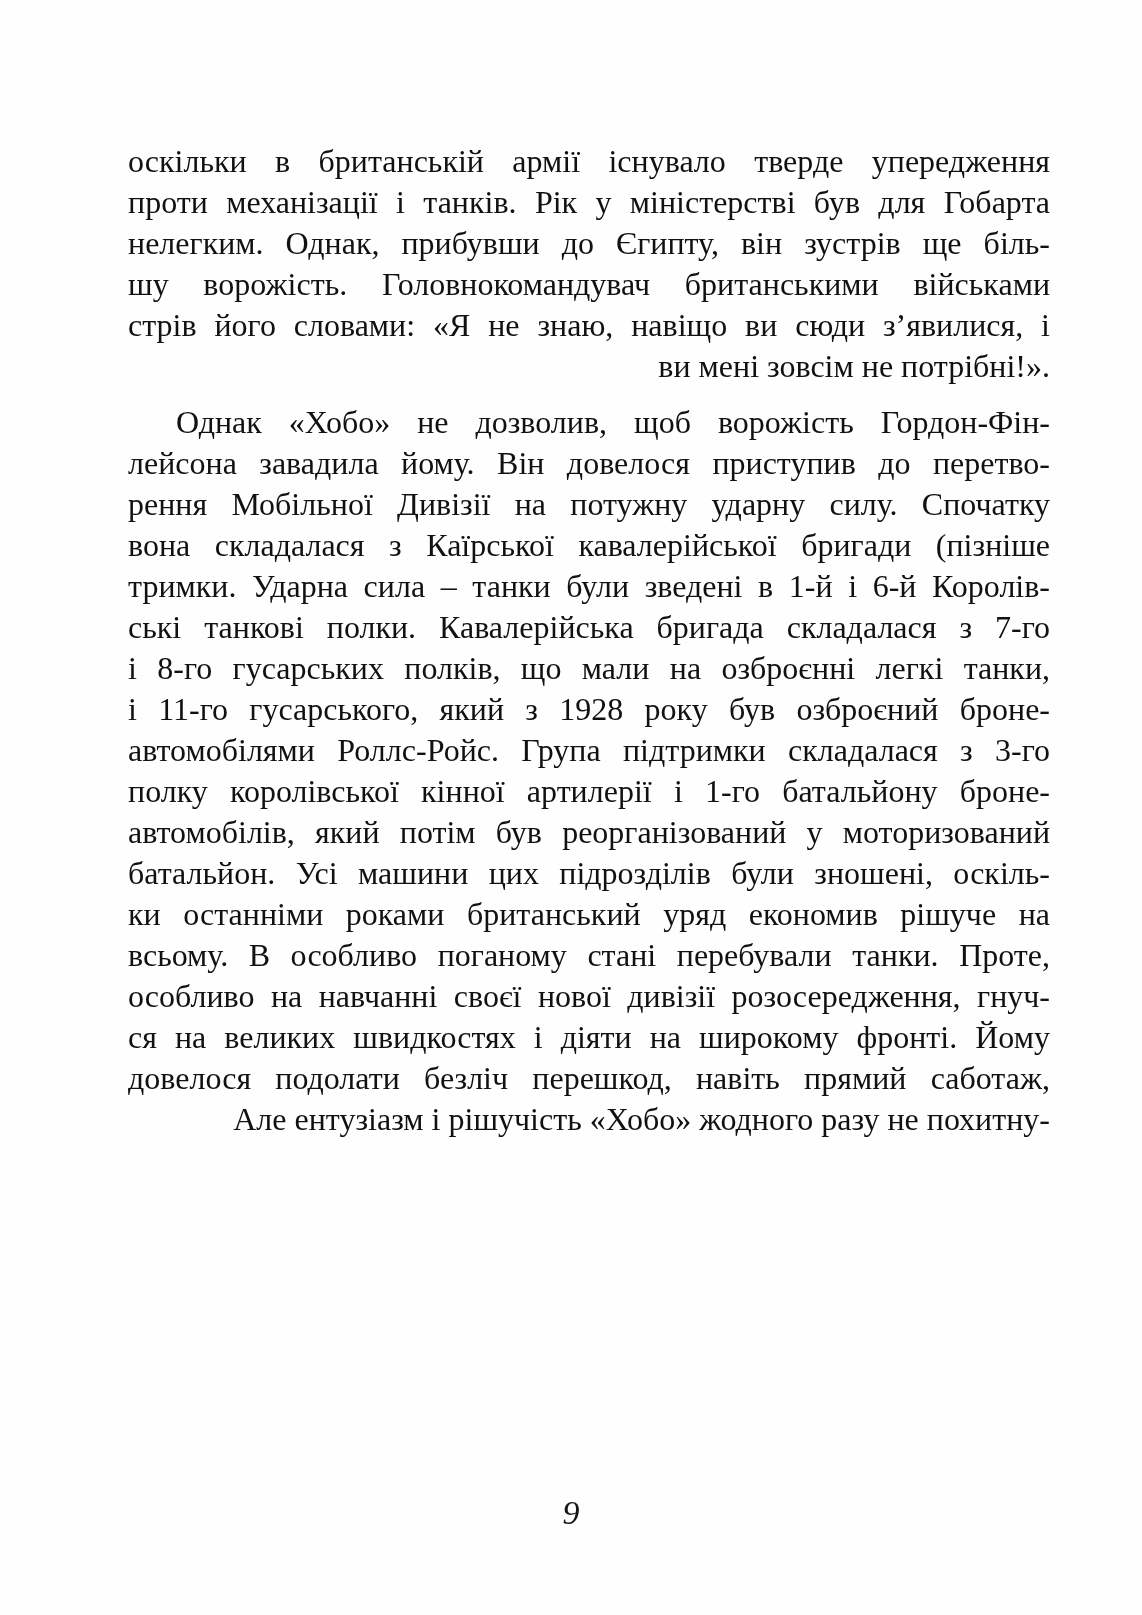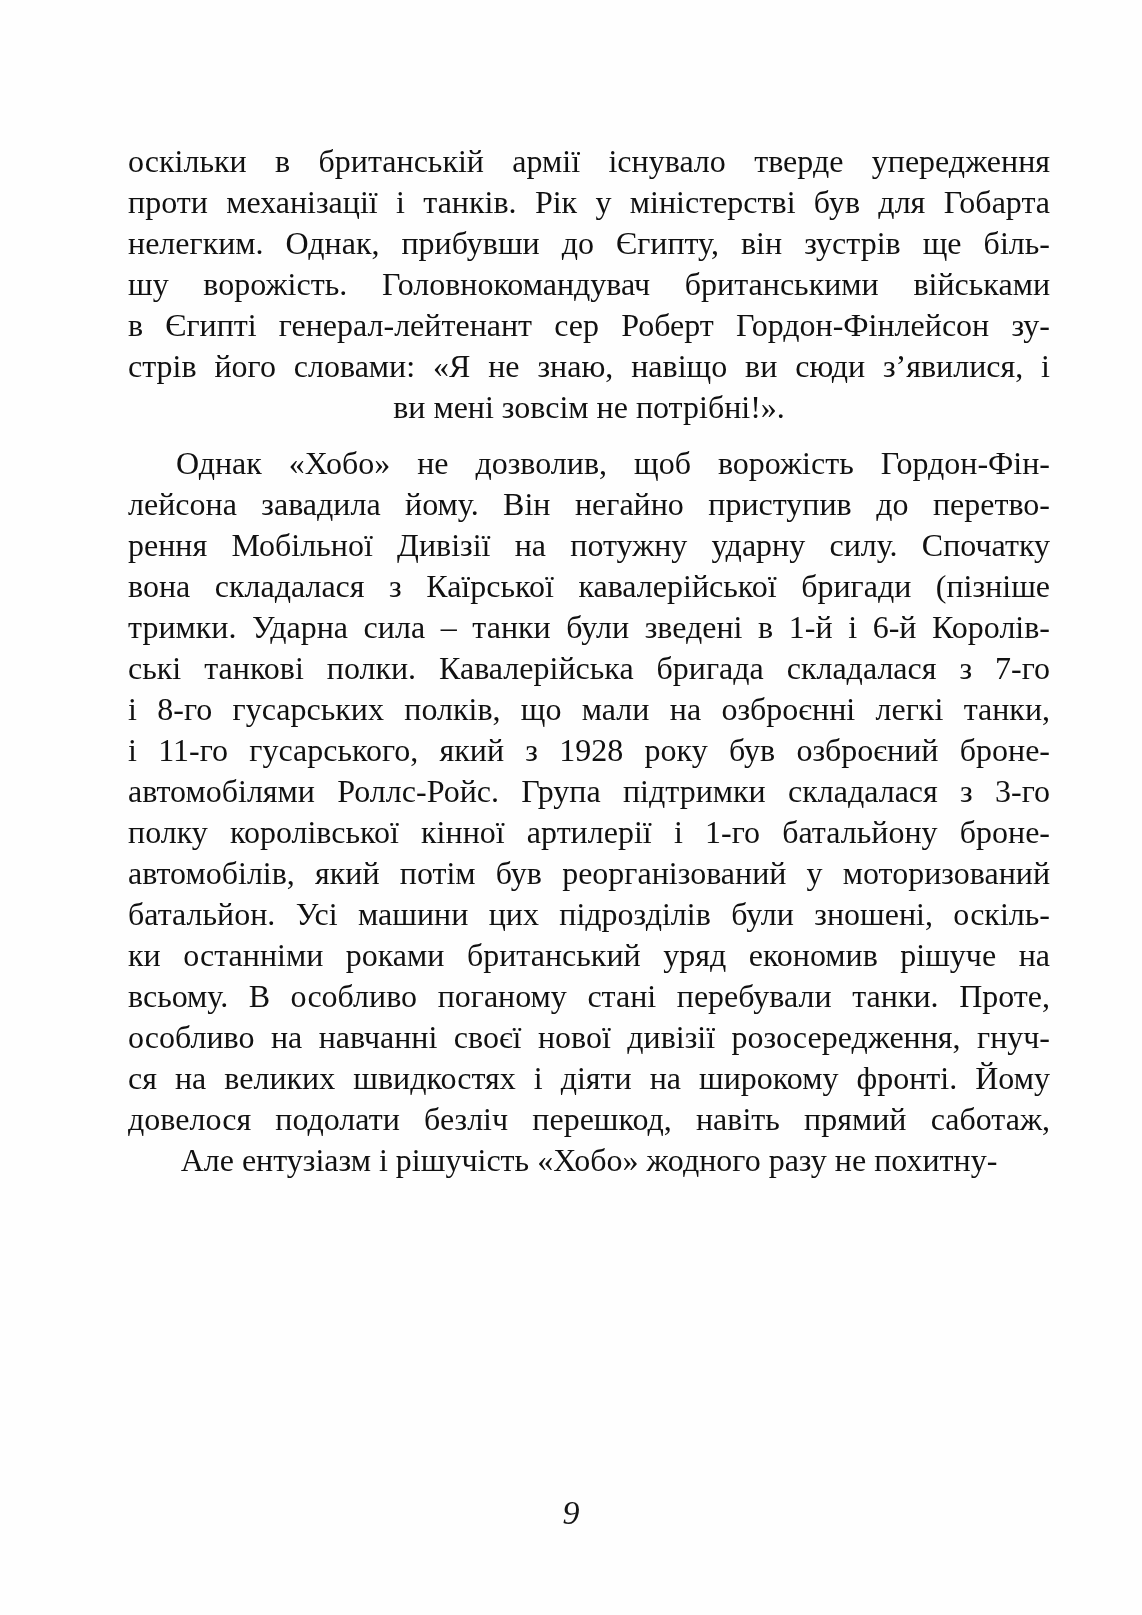--- a/index.html
+++ b/index.html
@@ -23,21 +23,21 @@
     left: 128px;
     width: 922px;
     font-size: 32px;
     line-height: 41px;
   }
   .paragraph {
     margin: 0 0 15px 0;
   }
   .paragraph:last-child { margin-bottom: 4px; }
   .line {
-    text-align: center;
+    text-align: right;
     white-space: normal;
   }
   .line.j {
     text-align: justify;
     text-align-last: justify;
   }
   .line.ind {
     padding-left: 48px;
   }
   .page-number {
@@ -55,27 +55,26 @@
 <body>
 
 <div class="page">
   <div class="text-block">
 
   <div class="paragraph">
         <div class="line j">оскільки в британській армії існувало тверде упередження</div>
         <div class="line j">проти механізації і танків. Рік у міністерстві був для Гобарта</div>
         <div class="line j">нелегким. Однак, прибувши до Єгипту, він зустрів ще біль-</div>
         <div class="line j">шу ворожість. Головнокомандувач британськими військами</div>
-        <div class="line j">в Єгипті генерал-лейтенант сер Роберт Гордон-Фінлейсон зу-</div>
         <div class="line j">стрів його словами: «Я не знаю, навіщо ви сюди з’явилися, і</div>
         <div class="line">ви мені зовсім не потрібні!».</div>
       </div>
       <div class="paragraph">
         <div class="line j ind">Однак «Хобо» не дозволив, щоб ворожість Гордон-Фін-</div>
-        <div class="line j">лейсона завадила йому. Він негайно приступив до перетво-</div>
+        <div class="line j">лейсона завадила йому. Він довелося приступив до перетво-</div>
         <div class="line j">рення Мобільної Дивізії на потужну ударну силу. Спочатку</div>
         <div class="line j">вона складалася з Каїрської кавалерійської бригади (пізніше</div>
         <div class="line j">тримки. Ударна сила – танки були зведені в 1-й і 6-й Королів-</div>
         <div class="line j">ські танкові полки. Кавалерійська бригада складалася з 7-го</div>
         <div class="line j">і 8-го гусарських полків, що мали на озброєнні легкі танки,</div>
         <div class="line j">і 11-го гусарського, який з 1928 року був озброєний броне-</div>
         <div class="line j">автомобілями Роллс-Ройс. Група підтримки складалася з 3-го</div>
         <div class="line j">полку королівської кінної артилерії і 1-го батальйону броне-</div>
         <div class="line j">автомобілів, який потім був реорганізований у моторизований</div>
         <div class="line j">батальйон. Усі машини цих підрозділів були зношені, оскіль-</div>

